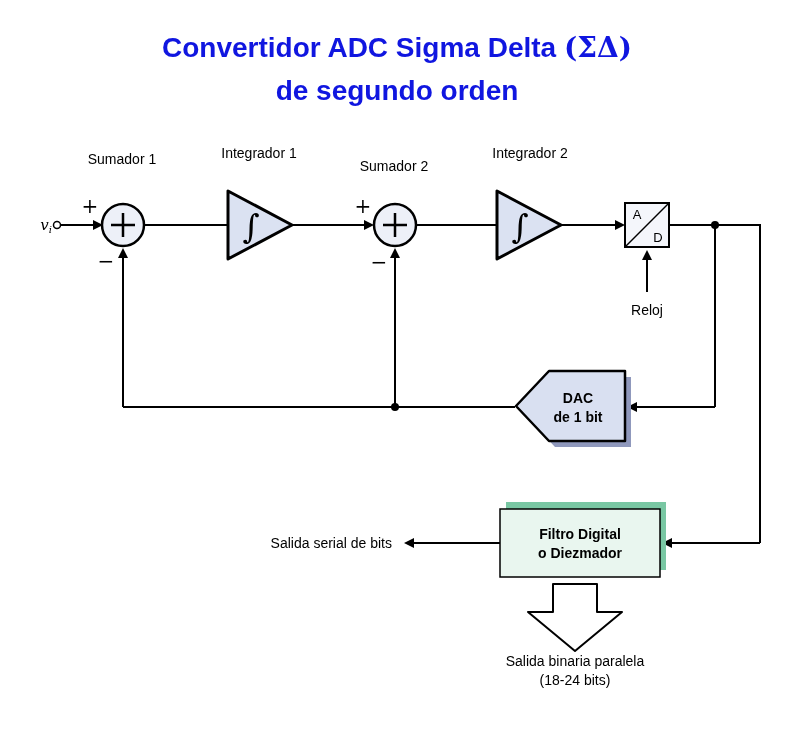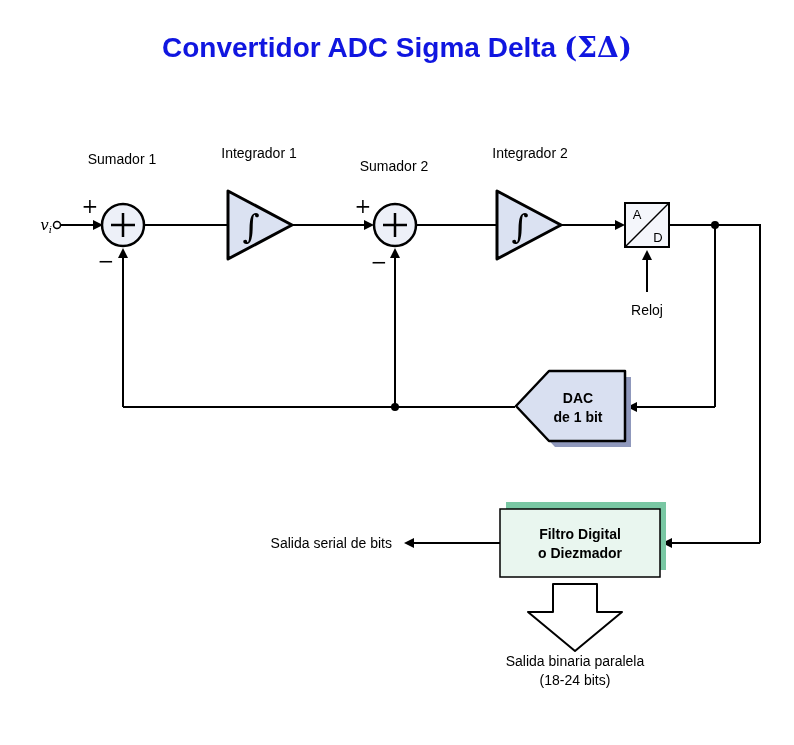--- a/index.html
+++ b/index.html
@@ -37,20 +37,21 @@
   .vin  { font-family: "DejaVu Serif", serif; font-style: italic; font-size: 15px; }
   .vsub { font-family: "DejaVu Serif", serif; font-style: italic; font-size: 10px; }
 </style>
 </head>
 <body>
 
 <div class="canvas">
 
   <div class="title">
     <div><span>Convertidor ADC Sigma Delta </span><span class="math">(ΣΔ)</span></div>
+    <div>de segundo orden</div>
   </div>
 
   <svg width="794" height="745" viewBox="0 0 794 745">
 
     <g stroke="#000000" stroke-width="2" fill="none">
       <line x1="60" y1="225" x2="97" y2="225"></line>
       <line x1="144" y1="225" x2="228" y2="225"></line>
       <line x1="293" y1="225" x2="369" y2="225"></line>
       <line x1="416" y1="225" x2="497" y2="225"></line>
       <line x1="562" y1="225" x2="620" y2="225"></line>

